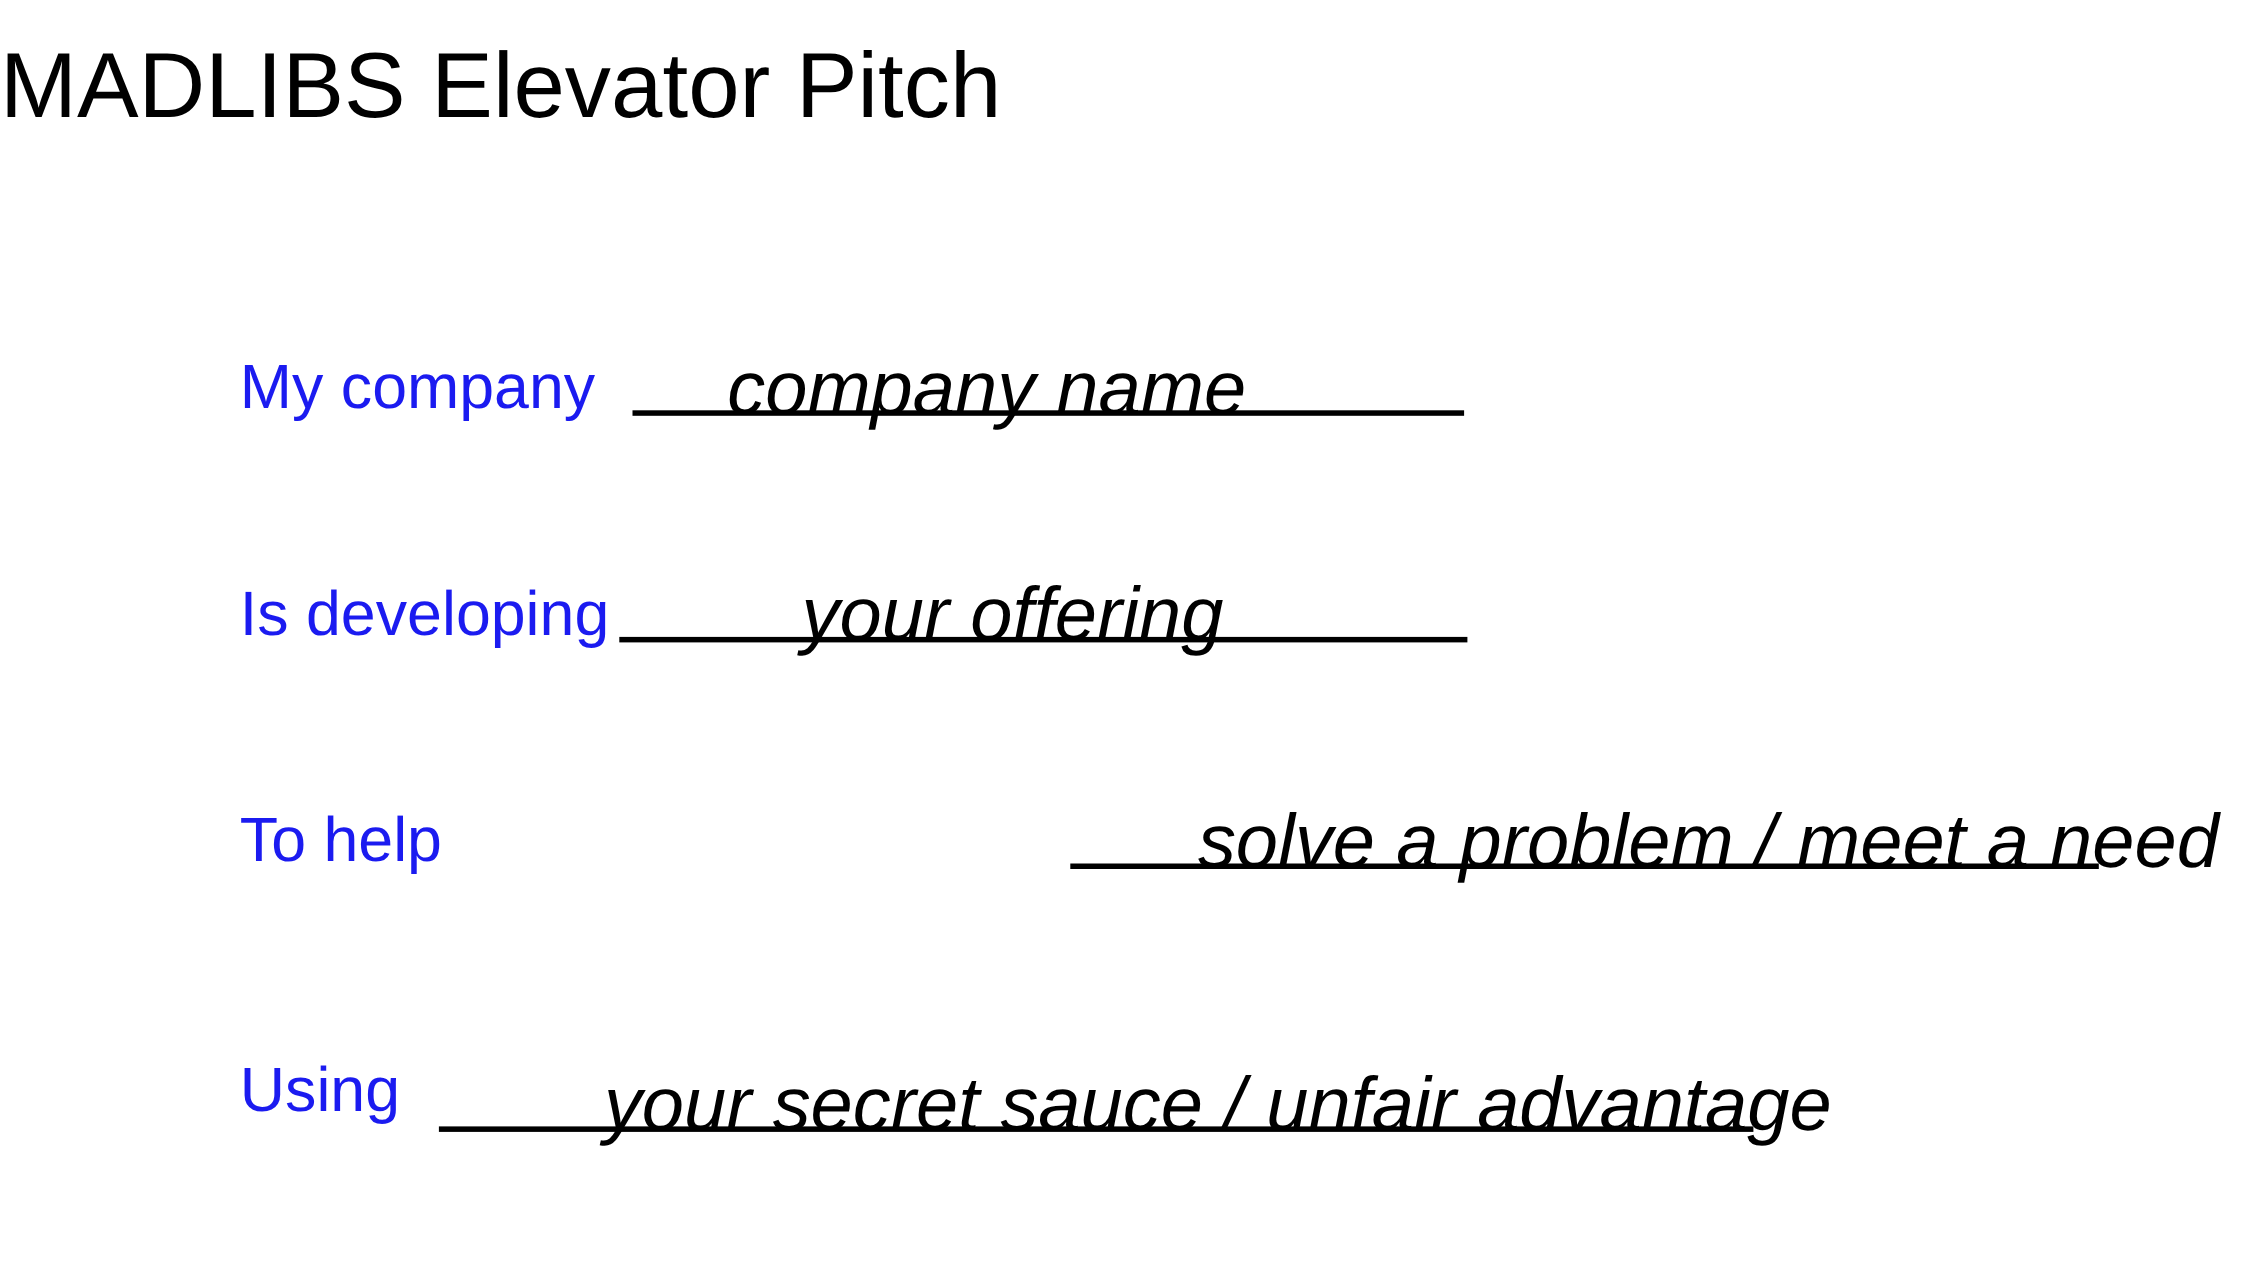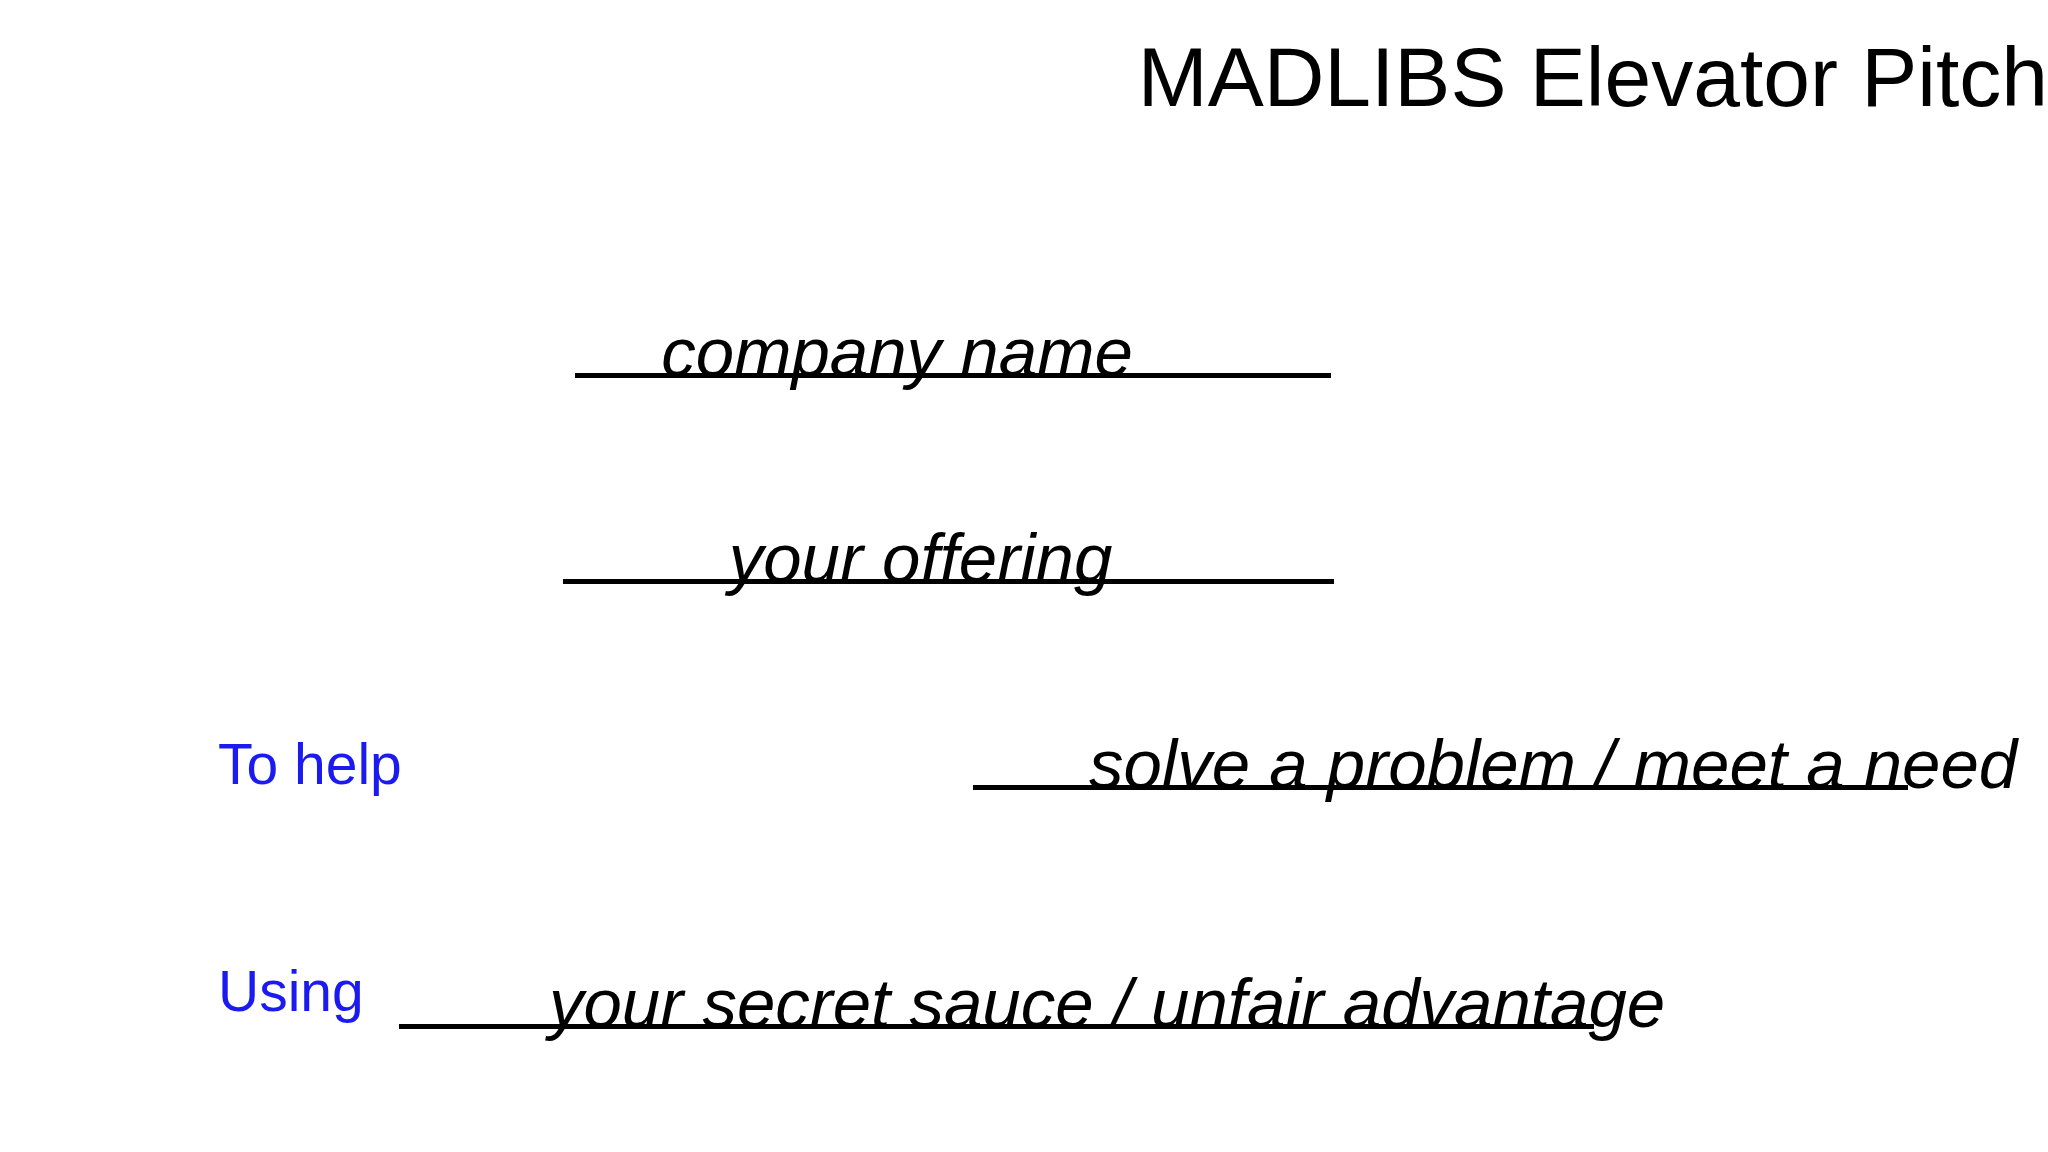--- a/index.html
+++ b/index.html
@@ -14,21 +14,21 @@
   .slide{
     position:relative;
     width:2048px;height:1152px;
     background:var(--bg);
     overflow:hidden;
   }
   .slide-title{
     position:absolute;
     left:0;right:0;
     top:27px;
-    text-align:right;
+    text-align:left;
     font-size:84px;
     line-height:1.2;
     color:var(--ink);
     font-weight:400;
     letter-spacing:0;
     white-space:nowrap;
   }
   .row-label{
     position:absolute;
     left:218px;
@@ -63,22 +63,24 @@
   #label-r4{top:939px;margin-top:24px;}
   #blank-r4{top:975px;left:399px;width:1195px;padding-left:150px;}
 </style>
 </head>
 <body>
 
 <div class="slide">
 
   <div class="slide-title">MADLIBS Elevator Pitch</div>
 
+  <div class="row-label" id="label-r1">My company</div>
   <div class="blank" id="blank-r1">company name</div>
 
+  <div class="row-label" id="label-r2">Is developing</div>
   <div class="blank" id="blank-r2">your offering</div>
 
   <div class="row-label" id="label-r3">To help</div>
   <div class="blank" id="blank-r3b">solve a problem / meet a need</div>
 
   <div class="row-label" id="label-r4">Using</div>
   <div class="blank" id="blank-r4">your secret sauce / unfair advantage</div>
 
 </div>
 

